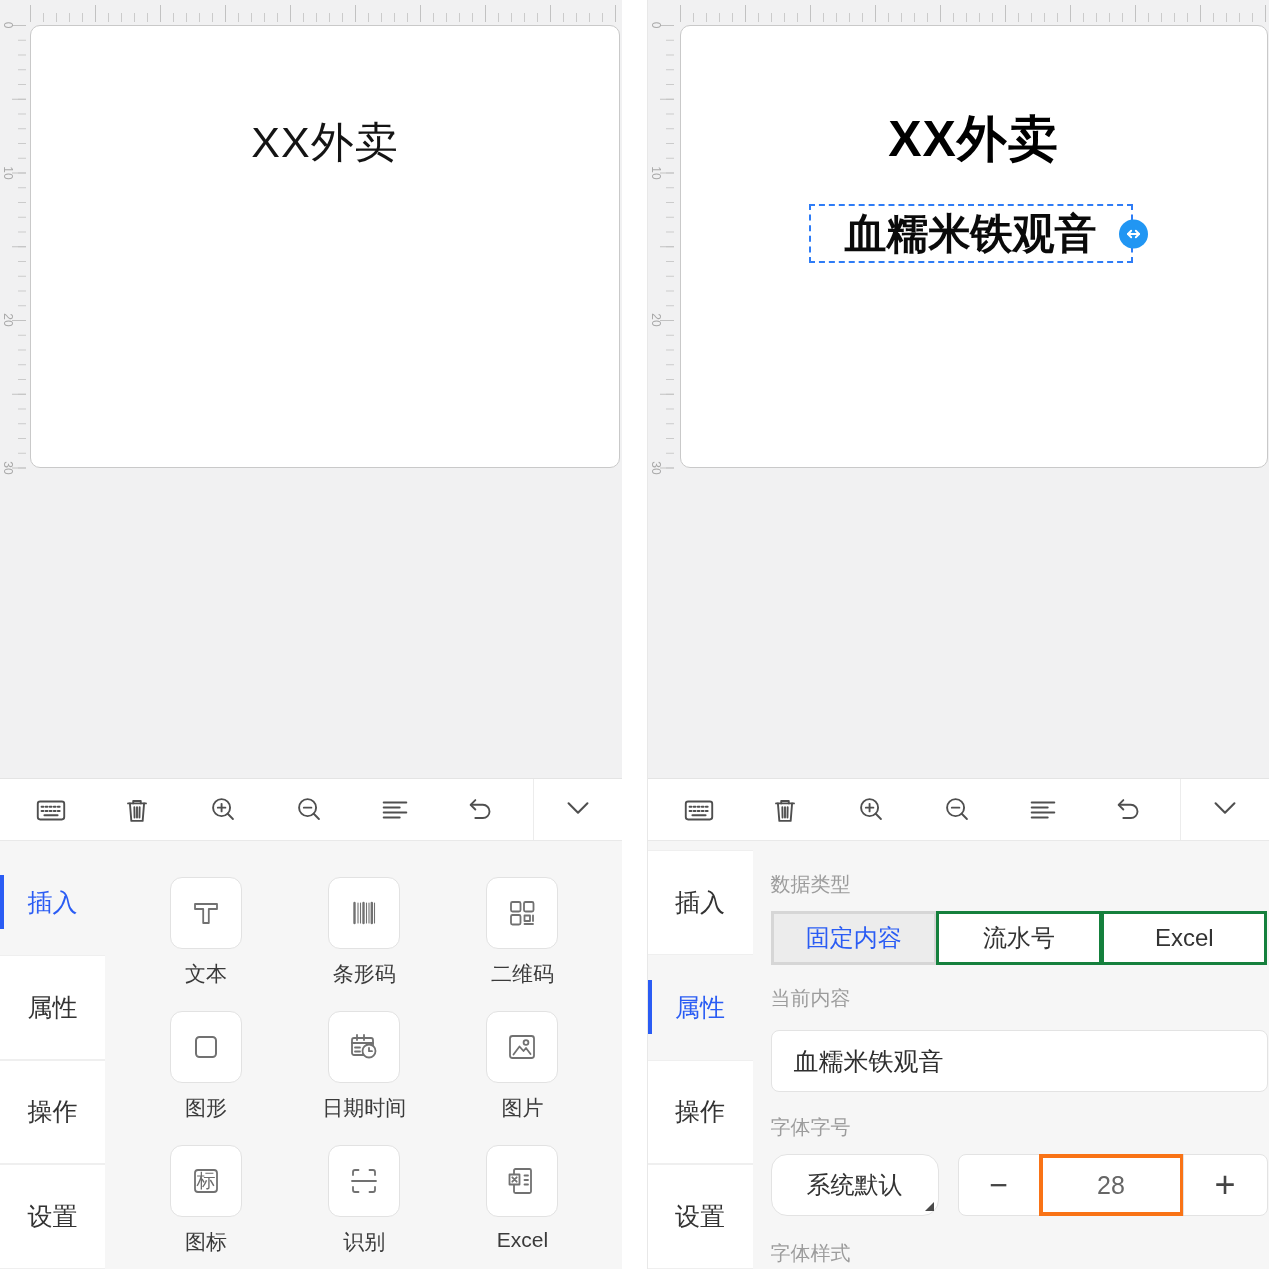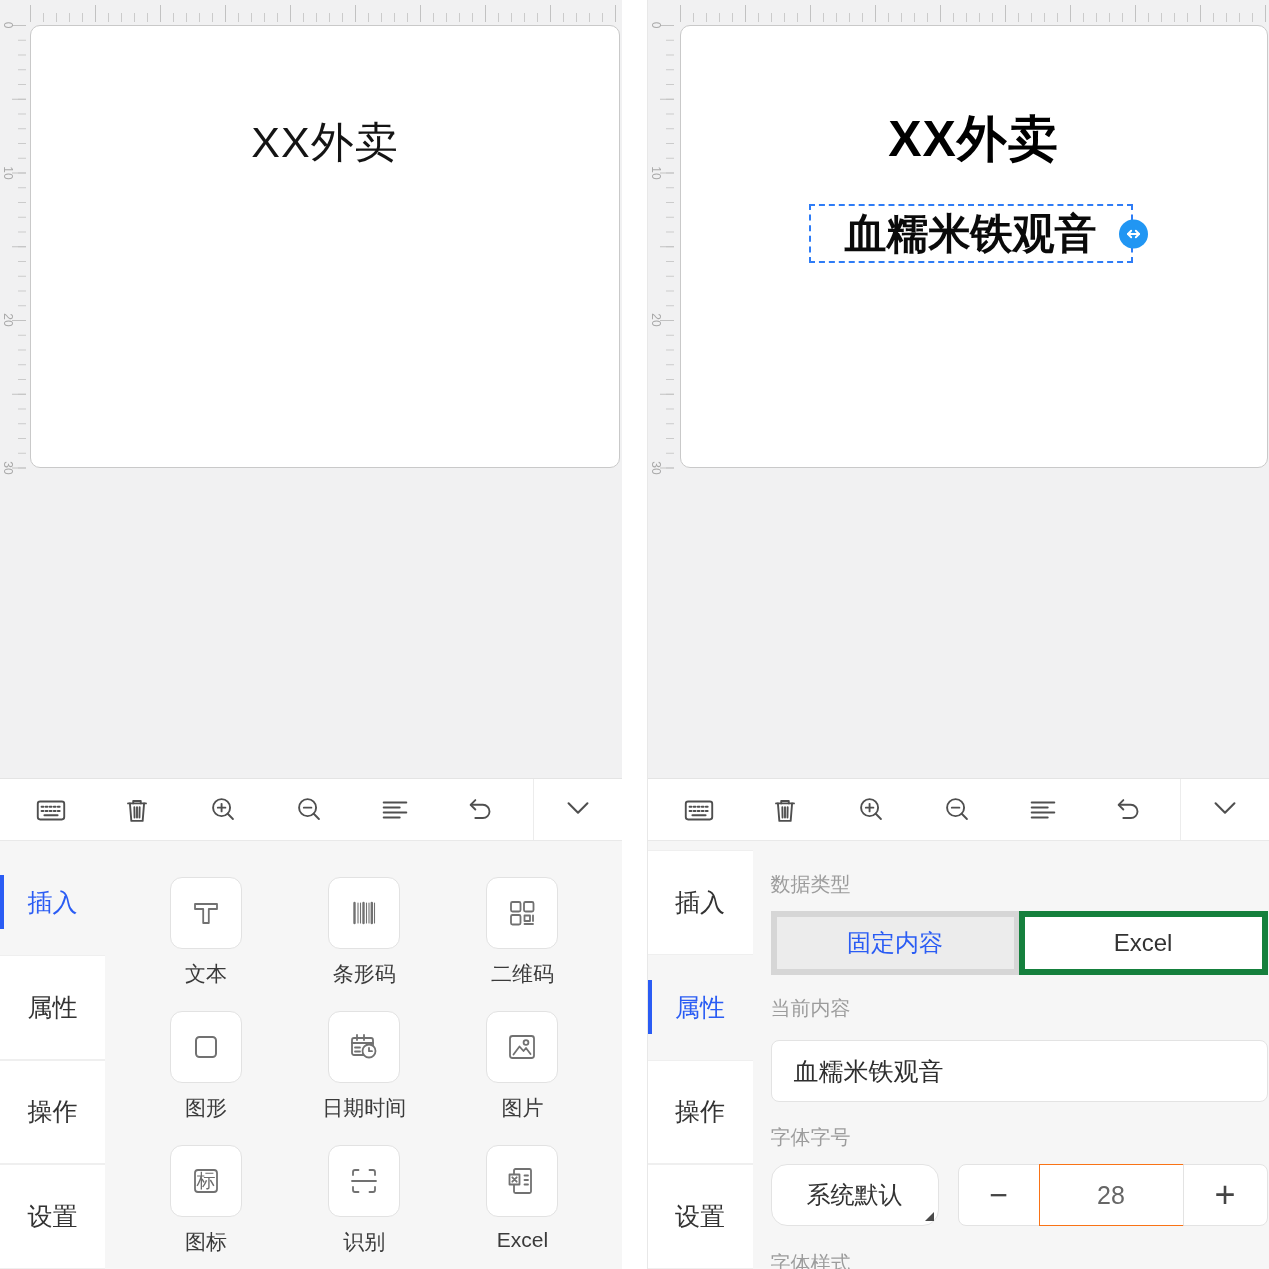--- a/index.html
+++ b/index.html
@@ -65,39 +65,39 @@
     display:flex; align-items:center; justify-content:center; position:relative; }
   .gbox svg { stroke:#717171; fill:none; stroke-width:1.8; stroke-linecap:round; stroke-linejoin:round; }
   .gbox .glyph-overlay { position:absolute; left:0; top:0; width:100%; height:100%;
     display:flex; align-items:center; justify-content:center; font-size:19px; color:#6c6c6c; }
   .glabel { margin-top:11px; font-size:21px; color:#3a3a3a; }
 
   
   .form { padding:30px 16px 0 18px; }
   .flabel { font-size:20px; color:#9c9c9c; }
   .seg { margin-top:13px; display:flex; width:497px; }
-  .seg-btn { flex:1; height:64px; border:6px solid #15803d; background:#fff; margin-left:-1px;
+  .seg-btn { flex:1; height:54px; border:3px solid #15803d; background:#fff; margin-left:-1px;
     display:flex; align-items:center; justify-content:center; font-size:24px; color:#333; }
   .seg-btn:first-child { margin-left:0; }
   .seg-btn.selected { background:#ececec; border-color:#d6d6d6; color:#2a5cf4; }
   .lbl-mt1 { margin-top:20px; }
   .lbl-mt2 { margin-top:22px; }
   .lbl-mt3 { margin-top:24px; }
   .input { margin-top:18px; width:497px; height:62px; background:#fff; border:1px solid #e3e3e3;
     border-radius:8px; display:flex; align-items:center; padding-left:22px; font-size:25px; color:#2e2e2e; }
   .fontrow { margin-top:13px; display:flex; width:497px; }
   .family-btn { width:168px; height:62px; position:relative; background:#fff; border:1px solid #e3e3e3;
     border-radius:16px; display:flex; align-items:center; justify-content:center; font-size:24px; color:#333; }
   .family-btn::after { content:""; position:absolute; right:4px; bottom:4px;
     border-left:9px solid transparent; border-bottom:9px solid #4a4a4a; }
   .stepper { margin-left:19px; display:flex; flex:1; }
   .step-btn { width:82px; height:62px; background:#fff; border:1px solid #e3e3e3;
     display:flex; align-items:center; justify-content:center; font-size:32px; font-weight:300; color:#444; }
   .step-minus { border-radius:8px 0 0 8px; }
-  .step-value { flex:1; margin-left:-1px; height:62px; background:#fff; border:1px solid #f97316;
+  .step-value { flex:1; margin-left:-1px; height:62px; background:#fff; border:4px solid #f97316;
     display:flex; align-items:center; justify-content:center; font-size:25px; color:#666; }
   .step-plus { margin-left:-1px; border-radius:0 8px 8px 0; width:85px; font-size:36px; }
 </style>
 </head>
 <body>
 
 <div class="app">
 
   <div class="screen left">
     <div class="workspace">
@@ -422,20 +422,21 @@
         <div class="tab">
             <span>设置</span>
           </div>
       </div>
       <div class="content">
         <div class="form">
 
           <div class="flabel">数据类型</div>
           <div class="seg">
             <div class="seg-btn selected">固定内容</div>
+            <div class="seg-btn">流水号</div>
             <div class="seg-btn">Excel</div>
           </div>
 
           <div class="flabel lbl-mt1">当前内容</div>
           <div class="input">血糯米铁观音</div>
 
           <div class="flabel lbl-mt2">字体字号</div>
           <div class="fontrow">
             <div class="family-btn">系统默认</div>
             <div class="stepper">

